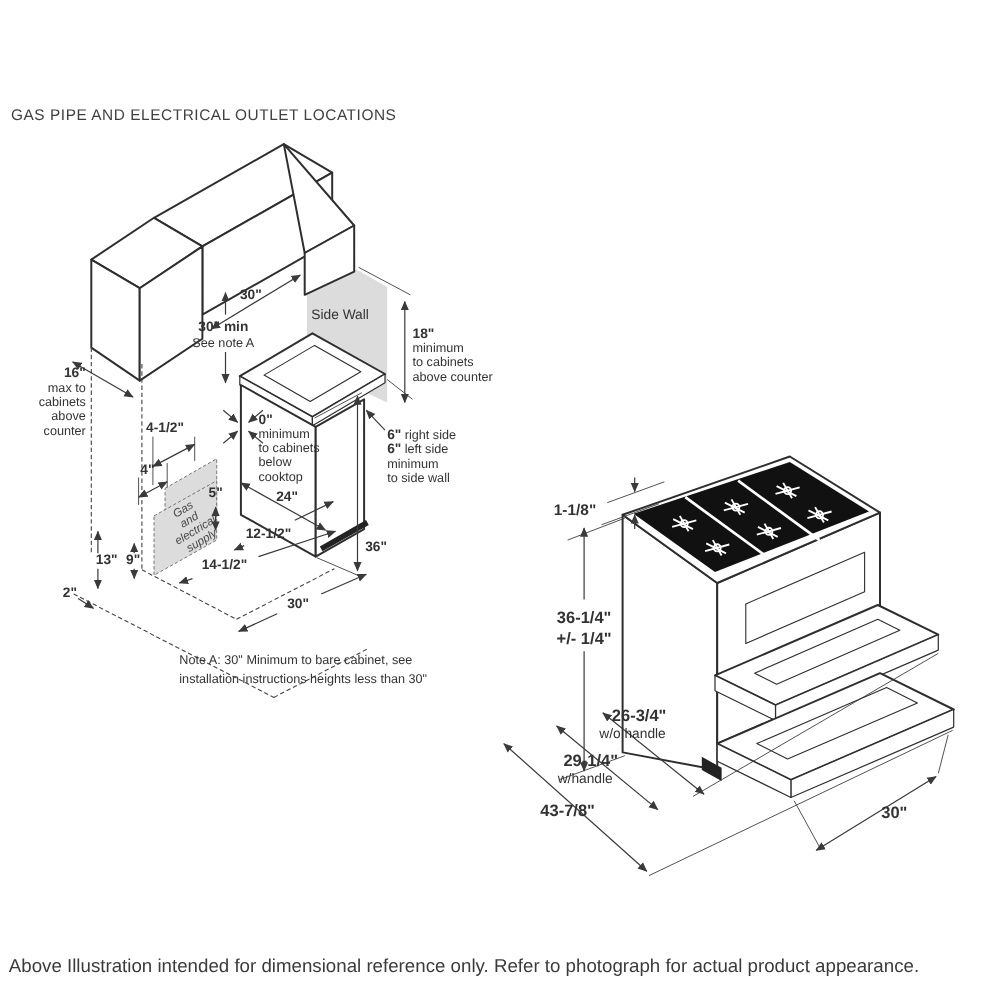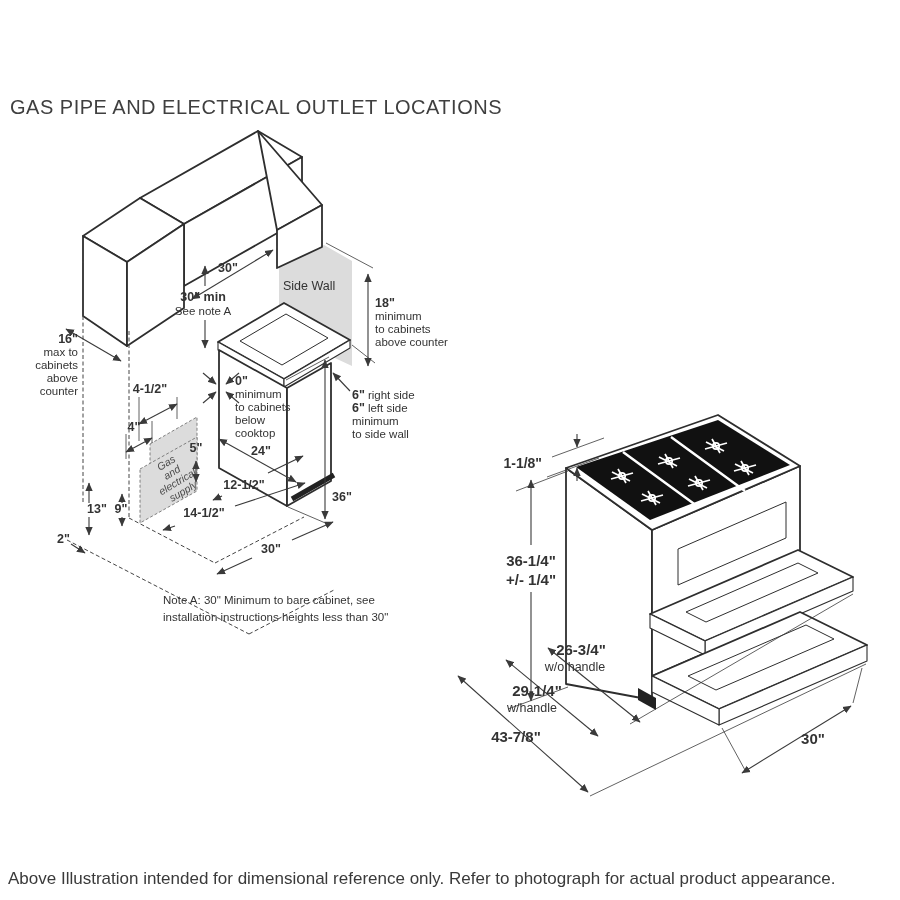--- a/index.html
+++ b/index.html
@@ -1,18 +1,18 @@
 <!DOCTYPE html>
 <html><head>
 <meta charset="utf-8">
 <style>
   html,body{margin:0;padding:0;background:#ffffff;}
   .page{position:relative;width:900px;height:900px;background:#fff;overflow:hidden;
         font-family:"Liberation Sans",sans-serif;}
-  .title{position:absolute;left:10px;top:96px;font-size:20px;letter-spacing:.5px;
+  .title{position:absolute;left:10px;top:96px;font-size:14px;letter-spacing:.5px;
          color:#3f3f3f;font-weight:500;}
   .footer{position:absolute;left:8px;top:869px;width:888px;font-size:17px;color:#3a3a3a;}
   svg{position:absolute;left:0;top:0;}
   svg text{fill:#333;font-family:"Liberation Sans",sans-serif;}
   .dim{font-size:12.5px;font-weight:bold;}
   .dimlg{font-size:15px;font-weight:bold;}
   .dimmd{font-size:14px;font-weight:bold;}
   .sub{font-size:11.5px;}
   .sublg{font-size:12.5px;}
   .note{font-size:11.5px;}

